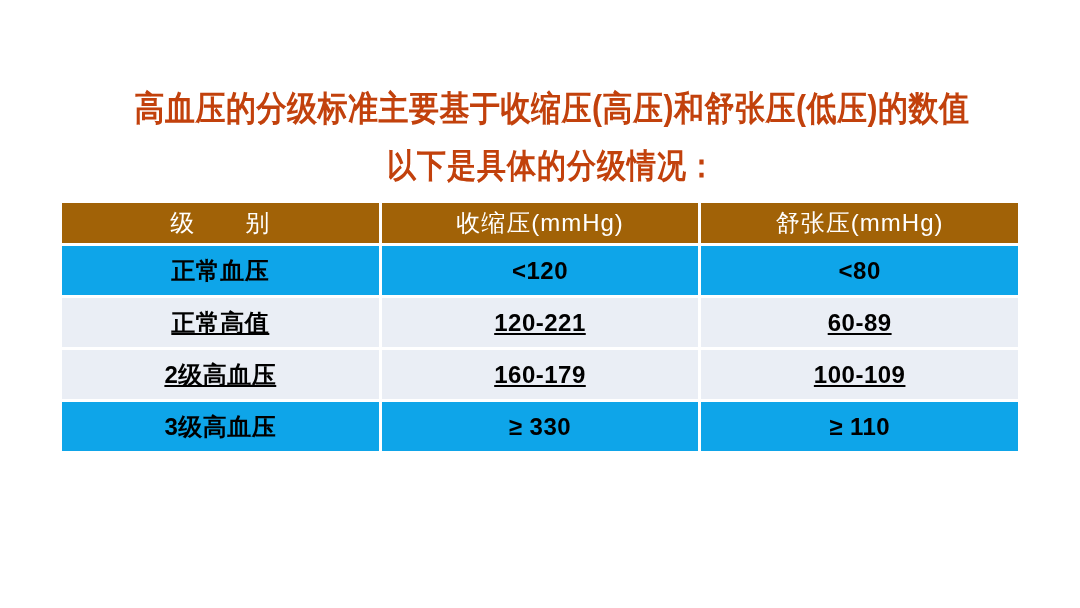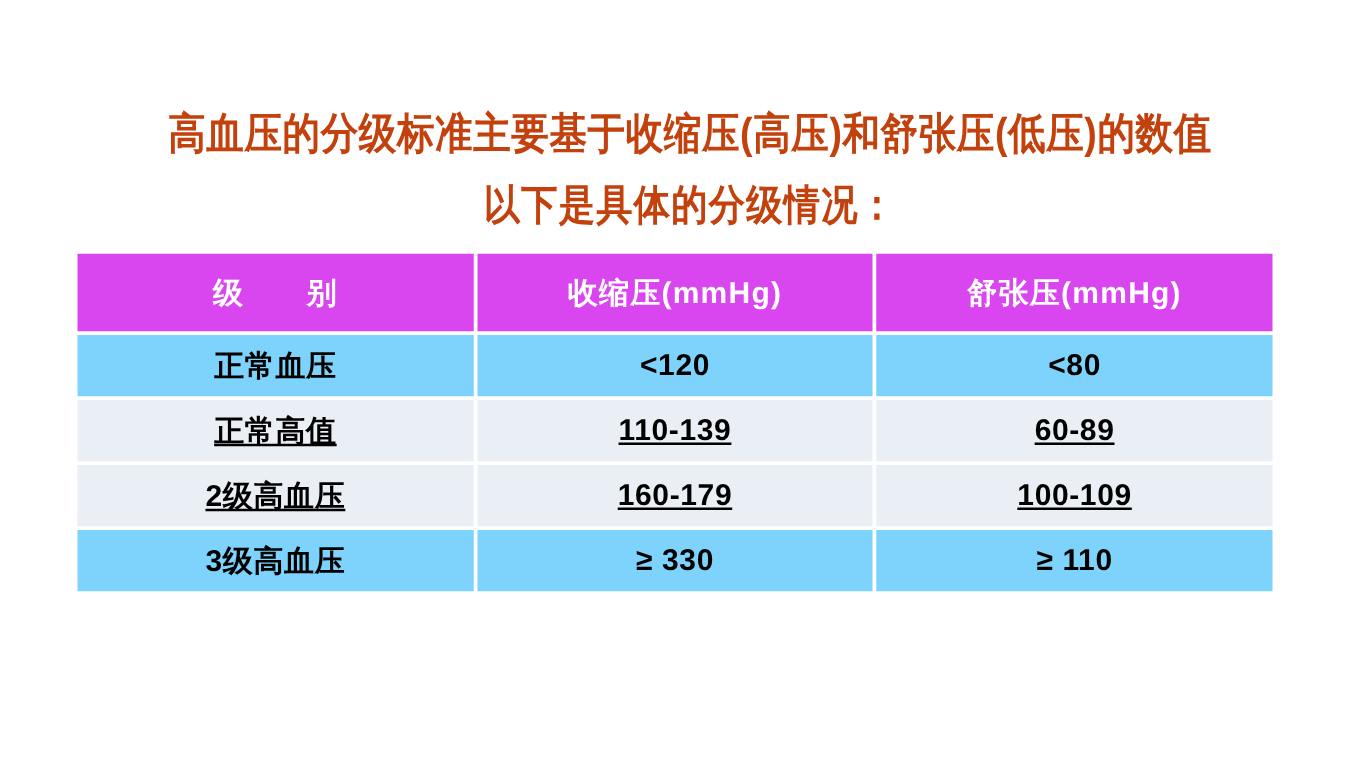--- a/index.html
+++ b/index.html
@@ -51,35 +51,35 @@
     border-collapse: separate;
     border-spacing: 3px;
     table-layout: fixed;
   }
   table.bp-table th, table.bp-table td {
     text-align: center;
     vertical-align: middle;
     padding: 0;
   }
   table.bp-table th {
-    height: 62px;
-    background: #d946ef;
+    height: 40px;
+    background: #a16207;
     color: #ffffff;
     font-size: 24px;
-    font-weight: 700;
+    font-weight: 400;
     letter-spacing: 1px;
   }
   table.bp-table td {
     height: 49px;
     color: #000000;
     font-size: 24px;
     font-weight: 900;
     letter-spacing: 0.5px;
   }
-  table.bp-table tr.band-odd td  { background: #7dd3fc; }
+  table.bp-table tr.band-odd td  { background: #0ea5e9; }
   table.bp-table tr.band-even td { background: #EAEEF5; text-decoration: underline; }
 </style>
 </head>
 <body>
 
 <div class="slide">
 
   <div class="title-block">
     <div class="title-line1">高血压的分级标准主要基于收缩压(高压)和舒张压(低压)的数值</div>
     <div class="title-line2">以下是具体的分级情况：</div>
@@ -95,21 +95,21 @@
         </tr>
       </thead>
       <tbody>
         <tr class="band-odd">
           <td>正常血压</td>
           <td>&lt;120</td>
           <td>&lt;80</td>
         </tr>
         <tr class="band-even">
           <td>正常高值</td>
-          <td>110-139</td>
+          <td>120-221</td>
           <td>60-89</td>
         </tr>
         <tr class="band-even">
           <td>2级高血压</td>
           <td>160-179</td>
           <td>100-109</td>
         </tr>
         <tr class="band-odd">
           <td>3级高血压</td>
           <td>≥ 330</td>

